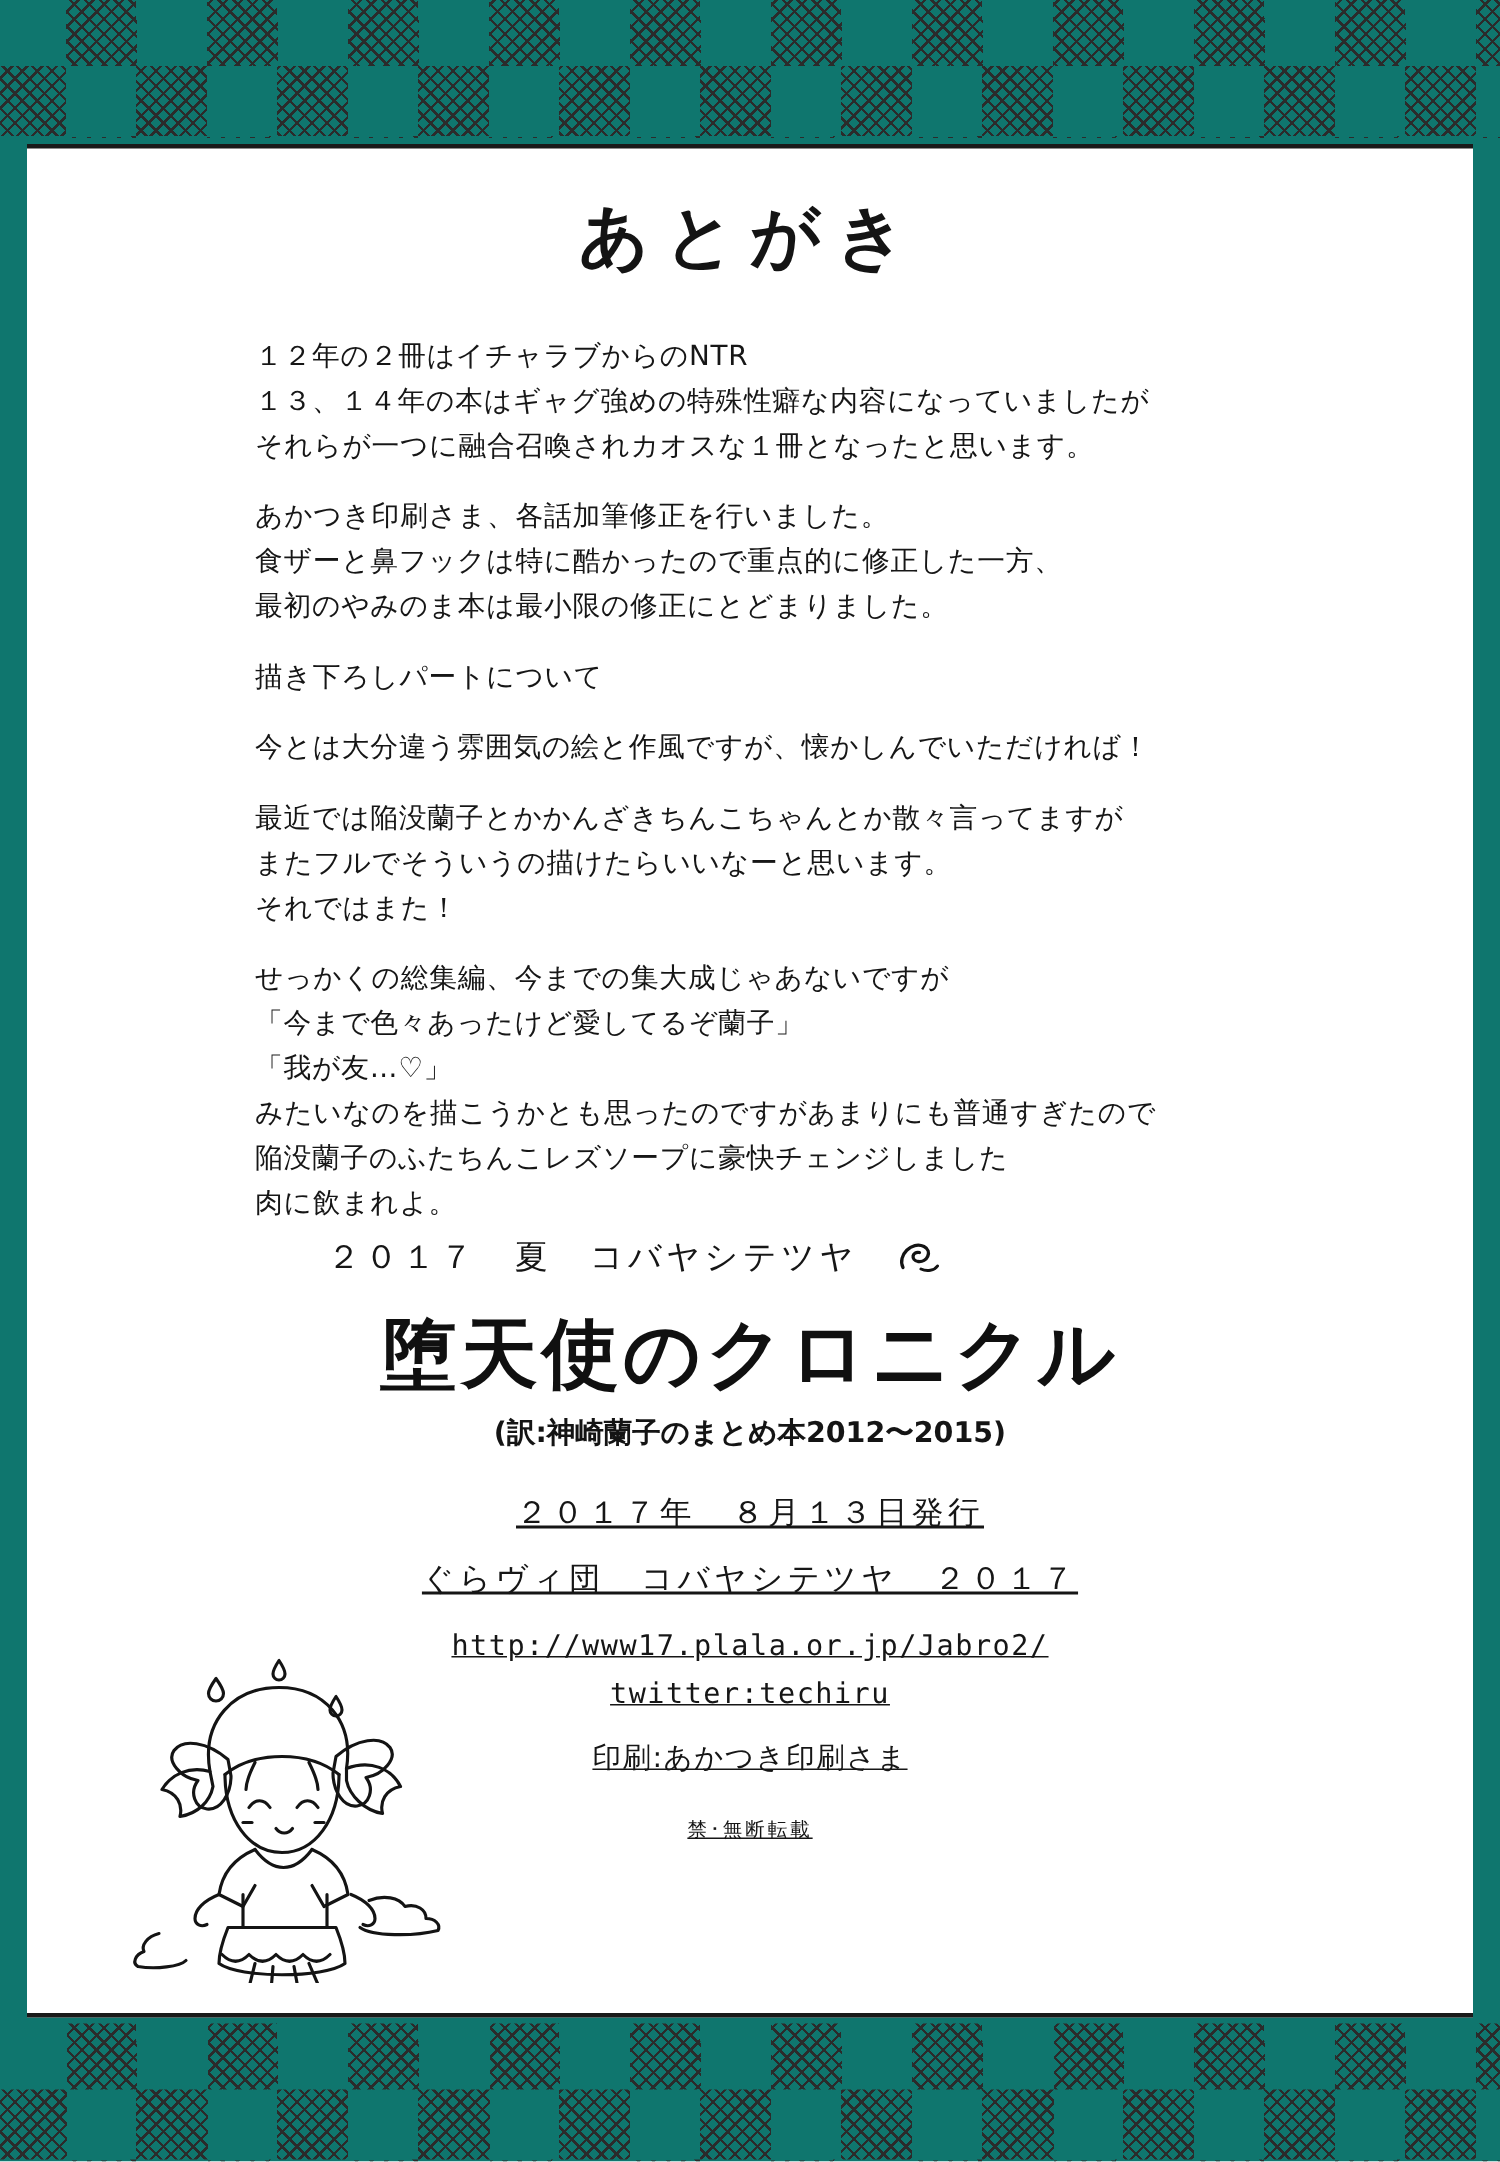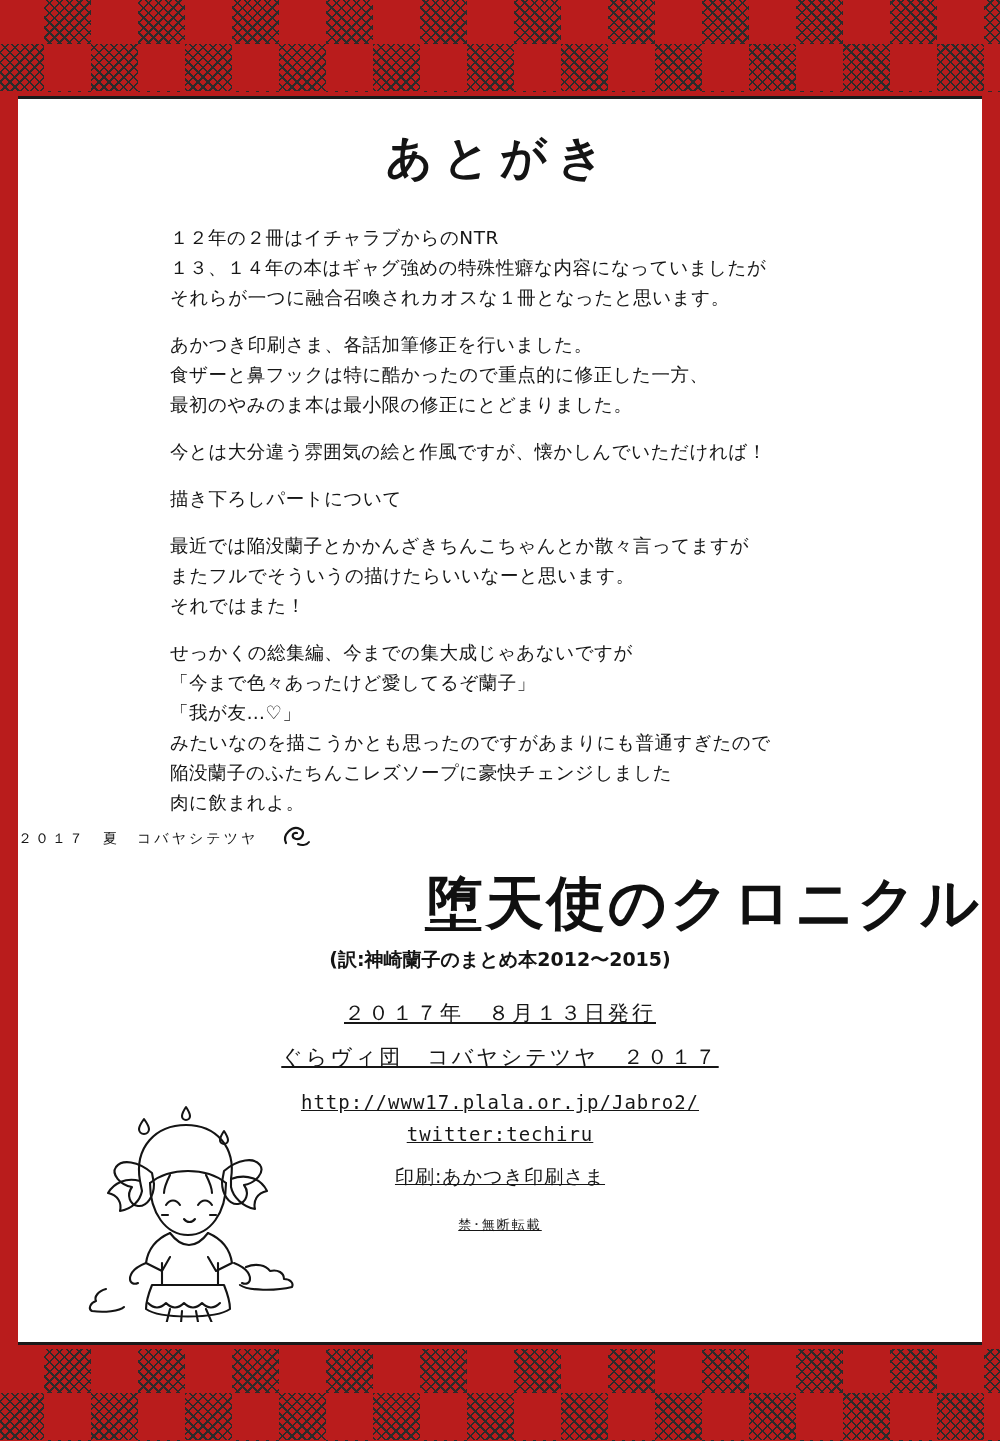--- a/index.html
+++ b/index.html
@@ -12,21 +12,21 @@
     height: 1441px;
     font-family: "DejaVu Sans", sans-serif;
     color: #111111;
     position: relative;
     overflow: hidden;
   }
 
   .page {
     position: absolute;
     inset: 0;
-    background: #b91c1c;
+    background: #0f766e;
   }
 
   
   .band {
     position: absolute;
     left: 0;
     width: 1000px;
     height: 92px;
     overflow: hidden;
   }
@@ -85,38 +85,38 @@
     max-width: 720px;
   }
   .body-text p {
     margin: 0 0 17px 0;
     white-space: pre-line;
   }
   .body-text p:last-child { margin-bottom: 0; }
 
   .signature {
     margin: 6px 152px 0 0;
-    text-align: left;
-    font-size: 14px;
+    text-align: center;
+    font-size: 22px;
     letter-spacing: 3px;
     color: #161616;
     position: relative;
   }
   .sig-doodle {
     display: inline-block;
     width: 34px;
     height: 26px;
     vertical-align: -6px;
     margin-left: 14px;
   }
 
   .big-title {
-    text-align: right;
+    text-align: center;
     font-weight: bold;
-    font-size: 58px;
+    font-size: 51px;
     letter-spacing: 3px;
     margin-top: 16px;
     color: #101010;
   }
   .subtitle {
     text-align: center;
     font-weight: bold;
     font-size: 19px;
     letter-spacing: 0px;
     margin-top: 4px;
@@ -179,22 +179,22 @@
 
     <div class="afterword-title">あとがき</div>
 
     <div class="body-text">
       <p>１２年の２冊はイチャラブからのNTR
 １３、１４年の本はギャグ強めの特殊性癖な内容になっていましたが
 それらが一つに融合召喚されカオスな１冊となったと思います。</p>
       <p>あかつき印刷さま、各話加筆修正を行いました。
 食ザーと鼻フックは特に酷かったので重点的に修正した一方、
 最初のやみのま本は最小限の修正にとどまりました。</p>
+      <p>描き下ろしパートについて</p>
       <p>今とは大分違う雰囲気の絵と作風ですが、懐かしんでいただければ！</p>
-      <p>描き下ろしパートについて</p>
       <p>最近では陥没蘭子とかかんざきちんこちゃんとか散々言ってますが
 またフルでそういうの描けたらいいなーと思います。
 それではまた！</p>
       <p>せっかくの総集編、今までの集大成じゃあないですが
 「今まで色々あったけど愛してるぞ蘭子」
 「我が友…♡」
 みたいなのを描こうかとも思ったのですがあまりにも普通すぎたので
 陥没蘭子のふたちんこレズソープに豪快チェンジしました
 肉に飲まれよ。</p>
     </div>

